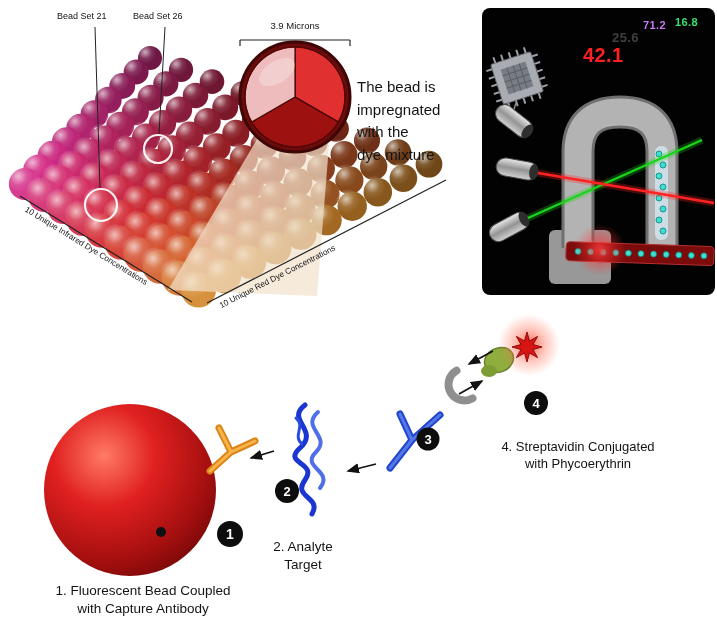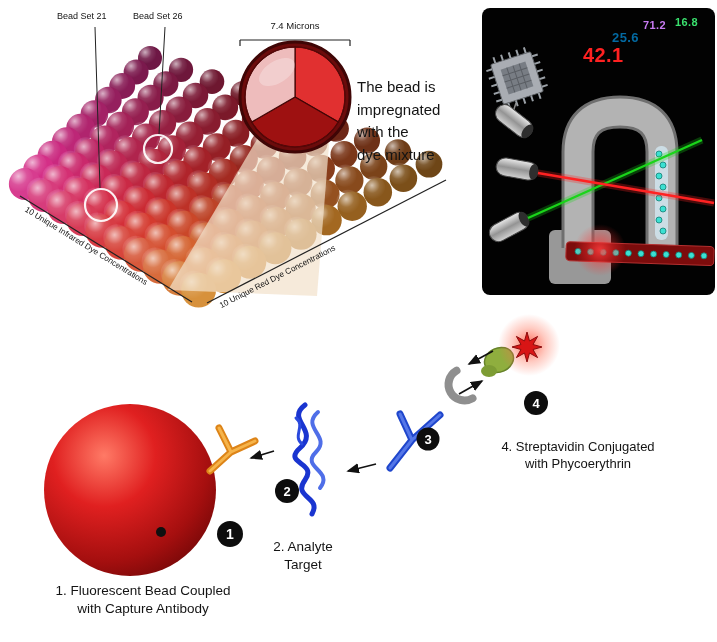--- a/index.html
+++ b/index.html
@@ -390,31 +390,31 @@
         <text x="230" y="539" text-anchor="middle" font-family="Liberation Sans, sans-serif" font-size="14" font-weight="bold" fill="#fff">1</text>
         <text x="287" y="496" text-anchor="middle" font-family="Liberation Sans, sans-serif" font-size="13" font-weight="bold" fill="#fff">2</text>
         <text x="428" y="444" text-anchor="middle" font-family="Liberation Sans, sans-serif" font-size="13" font-weight="bold" fill="#fff">3</text>
         <text x="536" y="408" text-anchor="middle" font-family="Liberation Sans, sans-serif" font-size="13" font-weight="bold" fill="#fff">4</text>
       </g>
     </g>
   </svg>
 
   <div class="lbl" style="left:57px;top:11px;font-size:9px">Bead Set 21</div>
   <div class="lbl" style="left:133px;top:11px;font-size:9px">Bead Set 26</div>
-  <div class="lbl c" style="left:245px;top:20px;width:100px;font-size:9.5px">7.4 Microns</div>
+  <div class="lbl c" style="left:245px;top:20px;width:100px;font-size:9.5px">3.9 Microns</div>
   <div class="lbl" style="left:357px;top:76px;width:84px;font-size:15px;line-height:1.5">The bead is
 impregnated
 with the
 dye mixture</div>
   <div class="lbl rot" style="left:28px;top:205px;font-size:8.2px;transform:rotate(31.5deg)">10 Unique Infrared Dye Concentrations</div>
   <div class="lbl rot" style="left:218px;top:302px;font-size:8.2px;transform:rotate(-27deg)">10 Unique Red Dye Concentrations</div>
 
   <div class="readout" style="left:643px;top:19px;font-size:11px;color:#c87bf2">71.2</div>
   <div class="readout" style="left:675px;top:16px;font-size:11px;color:#3ae06e">16.8</div>
-  <div class="readout" style="left:612px;top:30px;font-size:13px;color:#0369a1">25.6</div>
+  <div class="readout" style="left:612px;top:30px;font-size:13px;color:#404040">25.6</div>
   <div class="readout" style="left:583px;top:44px;font-size:20px;color:#ff2121">42.1</div>
 
   <div class="lbl c" style="left:8px;top:582px;width:270px;font-size:13.5px">1. Fluorescent Bead Coupled
 with Capture Antibody</div>
   <div class="lbl c" style="left:248px;top:538px;width:110px;font-size:13.5px">2. Analyte
 Target</div>
   <div class="lbl c" style="left:448px;top:439px;width:260px;font-size:13px">4. Streptavidin Conjugated
 with Phycoerythrin</div>
 </div>
 

